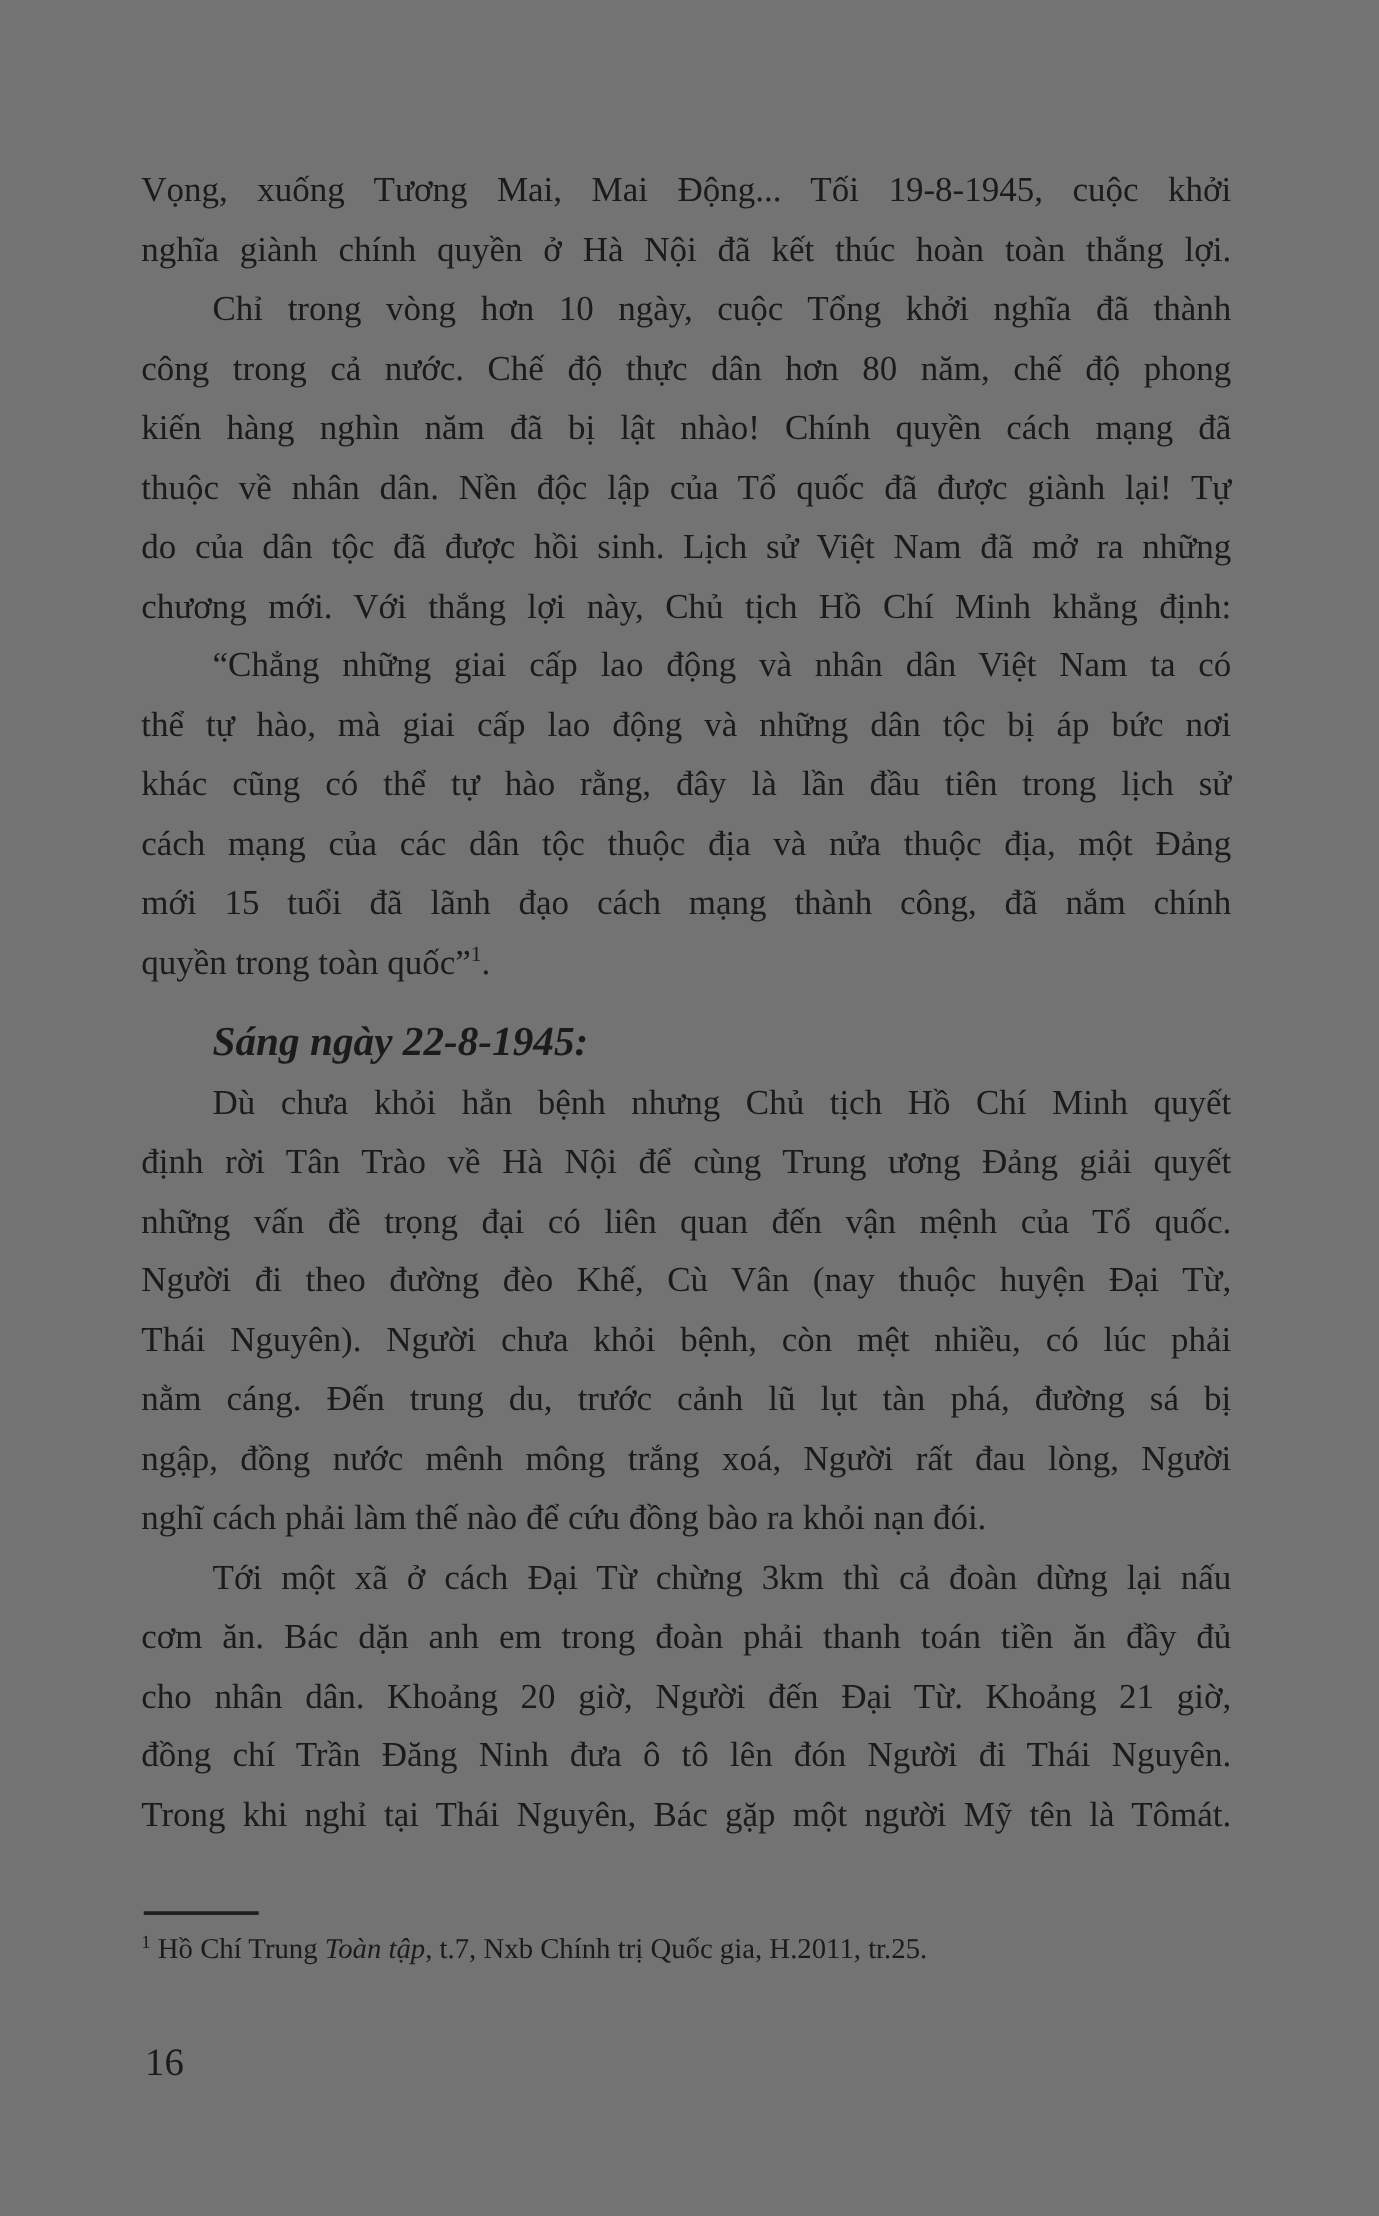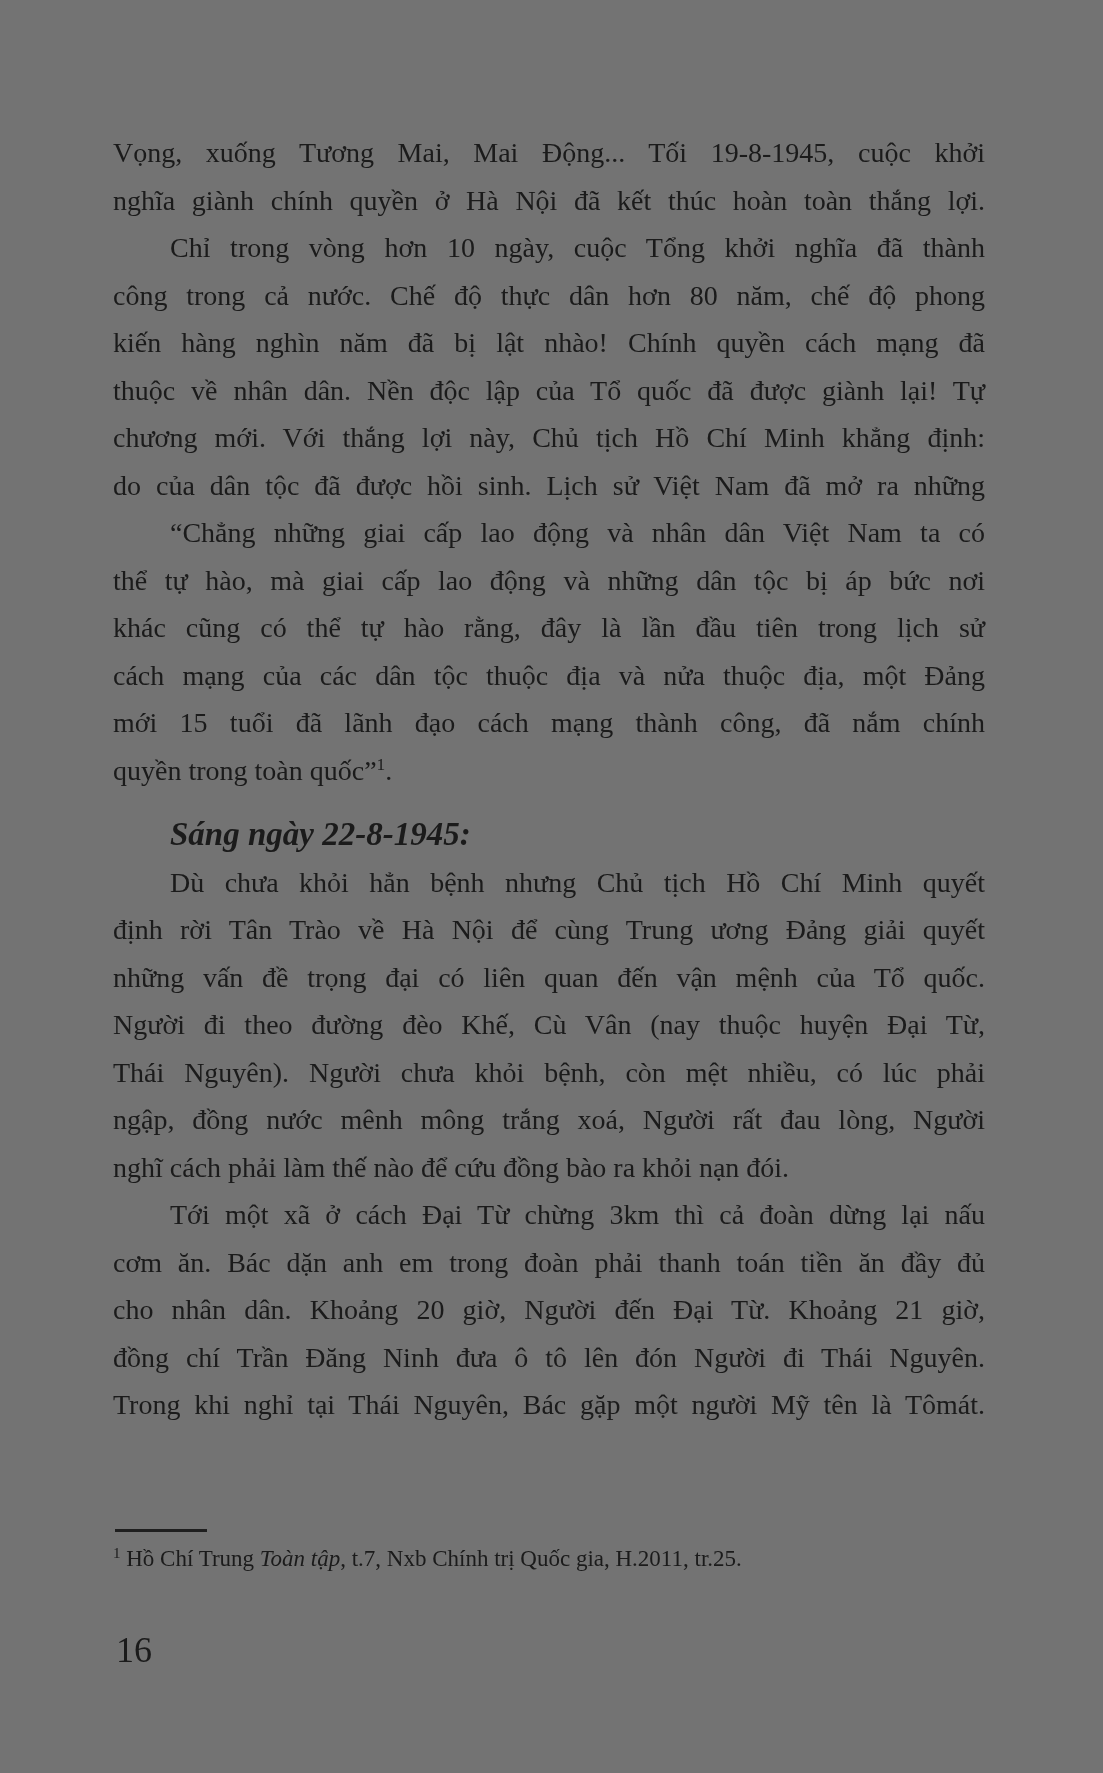--- a/index.html
+++ b/index.html
@@ -64,43 +64,43 @@
   .footnote .fnmark {
     font-size: 15px;
     vertical-align: 8px;
     line-height: 0;
   }
   .footnote .work { font-style: italic; }
   .pagenum {
     position: absolute;
     left: 116px;
     top: 1630px;
-    font-size: 36px;
+    font-size: 31px;
     line-height: 40px;
   }
 </style>
 </head>
 <body>
 
 <div class="page">
 
   <div class="textblock">
 
     <div class="para">
       <div class="line">Vọng, xuống Tương Mai, Mai Động... Tối 19-8-1945, cuộc khởi</div>
       <div class="line">nghĩa giành chính quyền ở Hà Nội đã kết thúc hoàn toàn thắng lợi.</div>
     </div>
 
     <div class="para">
       <div class="line indent">Chỉ trong vòng hơn 10 ngày, cuộc Tổng khởi nghĩa đã thành</div>
       <div class="line">công trong cả nước. Chế độ thực dân hơn 80 năm, chế độ phong</div>
       <div class="line">kiến hàng nghìn năm đã bị lật nhào! Chính quyền cách mạng đã</div>
       <div class="line">thuộc về nhân dân. Nền độc lập của Tổ quốc đã được giành lại! Tự</div>
+      <div class="line">do của dân tộc đã được hồi sinh. Lịch sử Việt Nam đã mở ra những</div>
       <div class="line">chương mới. Với thắng lợi này, Chủ tịch Hồ Chí Minh khẳng định:</div>
-      <div class="line">do của dân tộc đã được hồi sinh. Lịch sử Việt Nam đã mở ra những</div>
     </div>
 
     <div class="para">
       <div class="line indent">“Chẳng những giai cấp lao động và nhân dân Việt Nam ta có</div>
       <div class="line">thể tự hào, mà giai cấp lao động và những dân tộc bị áp bức nơi</div>
       <div class="line">khác cũng có thể tự hào rằng, đây là lần đầu tiên trong lịch sử</div>
       <div class="line">cách mạng của các dân tộc thuộc địa và nửa thuộc địa, một Đảng</div>
       <div class="line">mới 15 tuổi đã lãnh đạo cách mạng thành công, đã nắm chính</div>
       <div class="line short">
         <span>quyền trong toàn quốc”</span><sup class="fnref">1</sup><span>.</span>
@@ -108,20 +108,21 @@
     </div>
 
     <div class="line indent short heading-line">Sáng ngày 22-8-1945:</div>
 
     <div class="para">
       <div class="line indent">Dù chưa khỏi hẳn bệnh nhưng Chủ tịch Hồ Chí Minh quyết</div>
       <div class="line">định rời Tân Trào về Hà Nội để cùng Trung ương Đảng giải quyết</div>
       <div class="line">những vấn đề trọng đại có liên quan đến vận mệnh của Tổ quốc.</div>
       <div class="line">Người đi theo đường đèo Khế, Cù Vân (nay thuộc huyện Đại Từ,</div>
       <div class="line">Thái Nguyên). Người chưa khỏi bệnh, còn mệt nhiều, có lúc phải</div>
+      <div class="line">nằm cáng. Đến trung du, trước cảnh lũ lụt tàn phá, đường sá bị</div>
       <div class="line">ngập, đồng nước mênh mông trắng xoá, Người rất đau lòng, Người</div>
       <div class="line short">nghĩ cách phải làm thế nào để cứu đồng bào ra khỏi nạn đói.</div>
     </div>
 
     <div class="para">
       <div class="line indent">Tới một xã ở cách Đại Từ chừng 3km thì cả đoàn dừng lại nấu</div>
       <div class="line">cơm ăn. Bác dặn anh em trong đoàn phải thanh toán tiền ăn đầy đủ</div>
       <div class="line">cho nhân dân. Khoảng 20 giờ, Người đến Đại Từ. Khoảng 21 giờ,</div>
       <div class="line">đồng chí Trần Đăng Ninh đưa ô tô lên đón Người đi Thái Nguyên.</div>
       <div class="line">Trong khi nghỉ tại Thái Nguyên, Bác gặp một người Mỹ tên là Tômát.</div>

